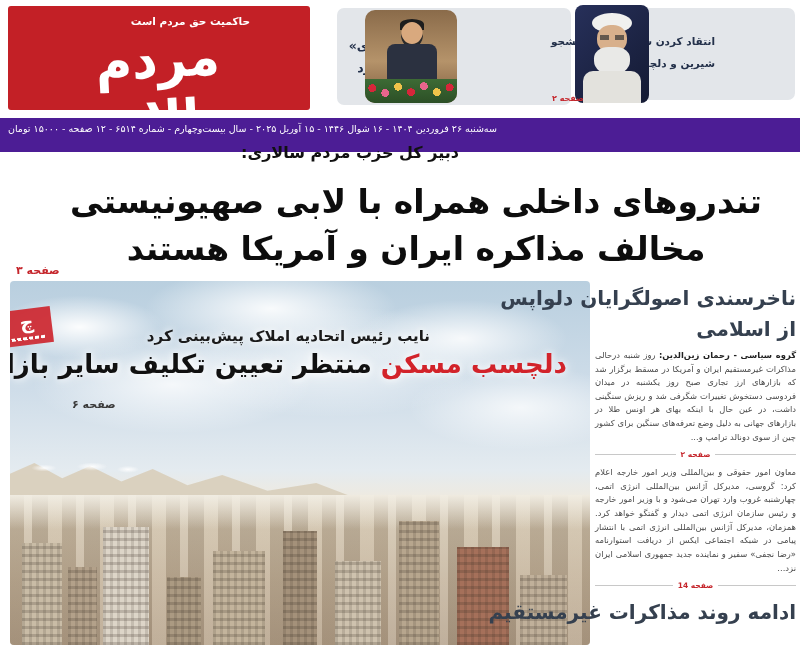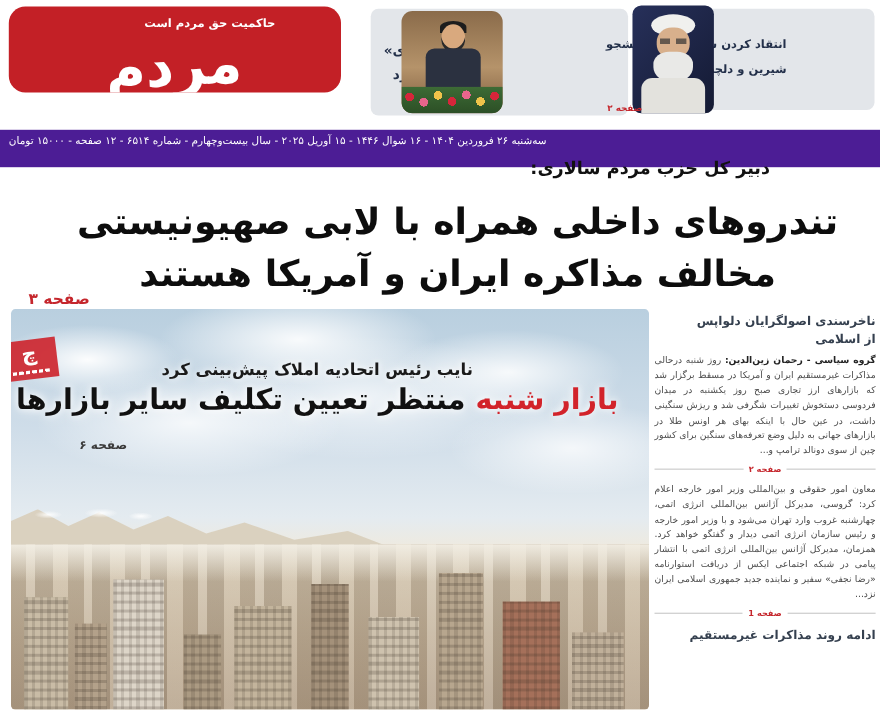--- a/index.html
+++ b/index.html
@@ -1,22 +1,22 @@
 <!DOCTYPE html>
 <html lang="fa" dir="rtl"><head>
 <meta charset="utf-8">
 <style>
   html,body{margin:0;padding:0;background:#ffffff;}
   *{box-sizing:border-box;}
   .page{position:relative;width:800px;height:650px;background:#fff;overflow:hidden;
         font-family:"DejaVu Sans",sans-serif;direction:rtl;}
 
   
-  .masthead{position:absolute;left:8px;top:6px;width:302px;height:78px;background:#c32026;
-            border-radius:15px;color:#fff;overflow:hidden;}
+  .masthead{position:absolute;left:8px;top:6px;width:302px;height:104px;background:#c32026;
+            border-radius:3px;color:#fff;overflow:hidden;}
   .masthead .tagline{position:absolute;top:9px;right:60px;font-size:10.5px;font-weight:bold;}
   .masthead .title{position:absolute;top:26px;right:0;left:0;text-align:center;font-size:50px;
             font-weight:bold;transform:rotate(-3deg) scaleY(1.05);letter-spacing:-2px;}
 
   
   .teaser{position:absolute;background:#e3e6ea;border-radius:7px;}
   .teaser-xi{left:337px;top:8px;width:234px;height:97px;}
   .teaser-xi .teaser-text{position:absolute;right:118px;left:6px;top:27px;text-align:center;
             font-size:12.5px;font-weight:bold;color:#23304a;line-height:1.75;}
   .xi-photo{position:absolute;left:28px;top:2px;width:92px;height:93px;border-radius:10px;overflow:hidden;
@@ -44,29 +44,29 @@
             background:linear-gradient(135deg,#27305a 0%,#141a33 100%);}
   .turban{position:absolute;left:17px;top:8px;width:40px;height:20px;border-radius:50%;background:#f0f0ee;}
   .cleric-face{position:absolute;left:22px;top:20px;width:30px;height:28px;border-radius:46%;background:#d8b08c;}
   .glasses{position:absolute;left:25px;top:30px;width:24px;height:5px;background:
             linear-gradient(90deg,#333 0 9px,transparent 9px 15px,#333 15px 24px);opacity:.7;}
   .beard{position:absolute;left:19px;top:42px;width:36px;height:28px;border-radius:40% 40% 50% 50%;background:#e9e9e7;}
   .cleric-body{position:absolute;left:8px;top:66px;width:58px;height:32px;border-radius:10px 10px 0 0;background:#e3e2dd;}
 
   .page-marker{position:absolute;color:#c5262c;font-size:8px;font-weight:bold;}
   .marker-ejei{left:552px;top:94px;}
-  .marker-lead{left:26px;top:264px;font-size:14px;}
+  .marker-lead{left:16px;top:264px;font-size:11px;}
 
   
   .datebar{position:absolute;left:0;top:118px;width:800px;height:34px;background:#4c1d95;color:#fff;
            font-size:9.5px;line-height:21px;text-align:left;padding-left:8px;direction:rtl;
            unicode-bidi:plaintext;white-space:nowrap;}
 
   
-  .lead-kicker{position:absolute;left:0;top:143px;width:700px;text-align:right;
+  .lead-kicker{position:absolute;left:0;top:143px;width:700px;text-align:center;
            font-size:16px;font-weight:bold;color:#111;}
   .lead-headline{position:absolute;left:0;top:163px;width:800px;margin:16px;text-align:center;
            font-size:33px;font-weight:bold;color:#0d0d0d;line-height:1.42;letter-spacing:-1px;}
 
   
   .photo-story{position:absolute;left:10px;top:281px;width:580px;height:364px;border-radius:4px;
            overflow:hidden;background:linear-gradient(180deg,#b9cfdf 0%,#cfdde9 30%,#e4ebf0 52%,#efeadf 60%,#e9e0d0 100%);}
   .clouds{position:absolute;inset:0;height:230px;background:
            radial-gradient(ellipse 120px 45px at 12% 20%,rgba(255,255,255,.95),transparent 70%),
            radial-gradient(ellipse 180px 60px at 45% 12%,rgba(255,255,255,.9),transparent 70%),
@@ -108,21 +108,21 @@
   .ps-headline{position:absolute;left:0;top:68px;width:96%;text-align:center;font-size:26px;font-weight:bold;
            letter-spacing:-1px;white-space:nowrap;
            text-shadow:0 0 7px rgba(255,255,255,.95),0 0 14px rgba(255,255,255,.85);}
   .hl-red{color:#d2232a;}
   .hl-black{color:#111;}
   .ps-page{position:absolute;left:62px;top:117px;font-size:11px;color:#3a3a3a;font-weight:bold;}
 
   
   .right-col{position:absolute;left:595px;top:283px;width:201px;}
   .right-col article{margin:0 0 2px 0;}
-  .rc-headline{margin:0 0 4px 0;font-size:11px;font-weight:bold;color:#35404f;line-height:1.55;
+  .rc-headline{margin:0 0 4px 0;font-size:20px;font-weight:bold;color:#35404f;line-height:1.55;
            letter-spacing:-0.3px;}
   .rc-headline div{white-space:nowrap;overflow:visible;}
   .rc-body{margin:2px 0 6px 0;font-size:8.4px;color:#4a4a4a;line-height:1.62;text-align:justify;}
   .rc-body strong{color:#222;}
   .sep{display:flex;align-items:center;gap:5px;margin:4px 0 7px 0;}
   .sep .line{flex:1;height:1px;background:#c8c8c8;}
   .sep-page{color:#c5262c;font-size:7.5px;font-weight:bold;white-space:nowrap;}
 </style>
 </head>
 <body>
@@ -185,21 +185,21 @@
       <div class="bld b7"></div>
       <div class="bld b8"></div>
       <div class="bld b9"></div>
       <div class="bld b10"></div>
     </div>
     <div class="watermark">
       <span>چ</span>
     </div>
     <div class="ps-kicker">نایب رئیس اتحادیه املاک پیش‌بینی کرد</div>
     <div class="ps-headline">
-      <span class="hl-red">بازار شنبه</span>
+      <span class="hl-red">دلچسب مسکن</span>
       <span class="hl-black">منتظر تعیین تکلیف سایر بازارها</span>
     </div>
     <div class="ps-page">صفحه ۶</div>
   </div>
 
   <aside class="right-col">
 
     <article>
       <h2 class="rc-headline">
         <div>ناخرسندی اصولگرایان دلواپس</div>
@@ -218,21 +218,21 @@
 
     <article>
       <h2 class="rc-headline">
       </h2>
       <p class="rc-body">
         <strong></strong>
         <span>معاون امور حقوقی و بین‌المللی وزیر امور خارجه اعلام کرد: گروسی، مدیرکل آژانس بین‌المللی انرژی اتمی، چهارشنبه غروب وارد تهران می‌شود و با وزیر امور خارجه و رئیس سازمان انرژی اتمی دیدار و گفتگو خواهد کرد. همزمان، مدیرکل آژانس بین‌المللی انرژی اتمی با انتشار پیامی در شبکه اجتماعی ایکس از دریافت استوارنامه «رضا نجفی» سفیر و نماینده جدید جمهوری اسلامی ایران نزد...</span>
       </p>
       <div class="sep">
         <span class="line"></span>
-        <span class="sep-page">صفحه 1</span>
+        <span class="sep-page">صفحه 14</span>
         <span class="line"></span>
       </div>
     </article>
 
     <article>
       <h2 class="rc-headline">
         <div>ادامه روند مذاکرات غیرمستقیم</div>
 
       </h2>
 

